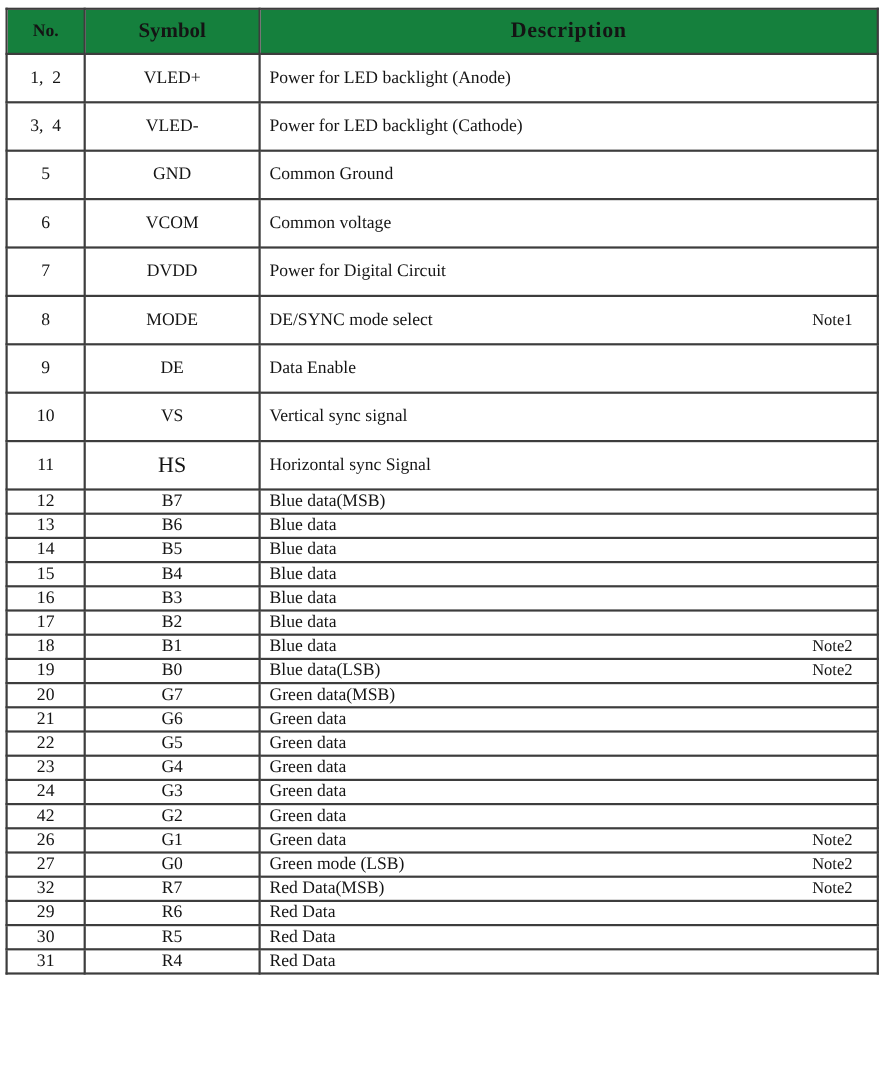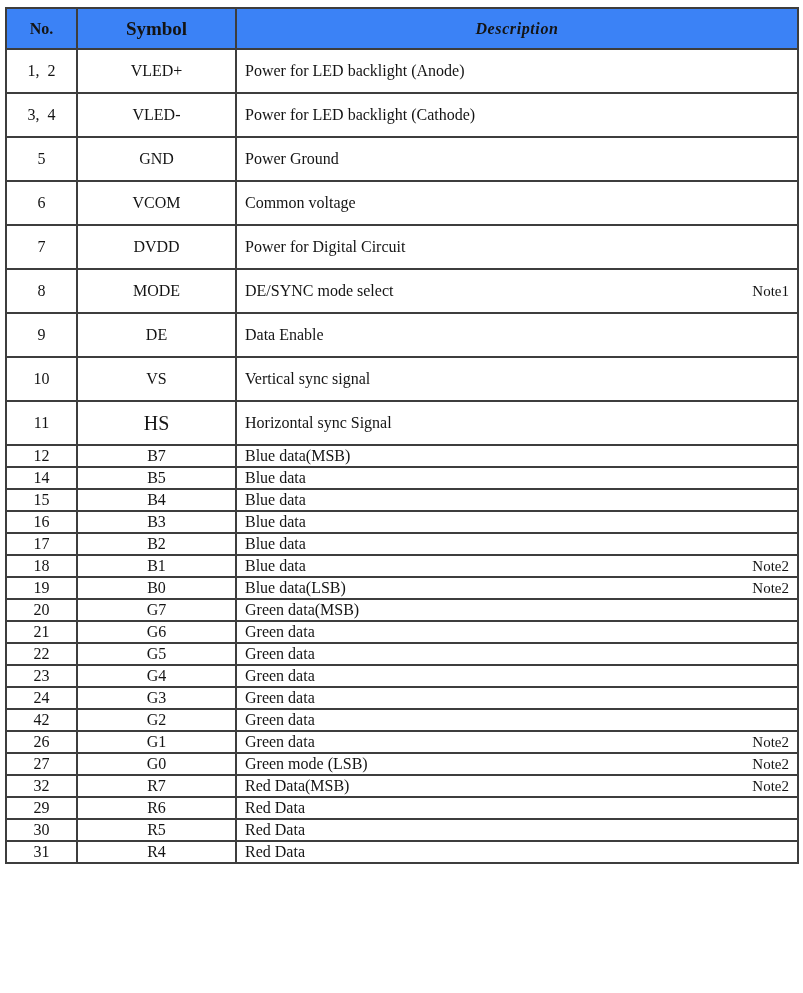--- a/index.html
+++ b/index.html
@@ -32,42 +32,42 @@
   .pin-table th,
   .pin-table td {
     border: 2px solid #3d3d3d;
     overflow: hidden;
     white-space: nowrap;
   }
   .pin-table thead tr {
     height: 41px;
   }
   .pin-table th {
-    background: #3b82f6;
+    background: #15803d;
     font-weight: bold;
     text-align: center;
     vertical-align: middle;
   }
   .th-no   { font-size: 16px; }
   .th-symbol { font-size: 19px; }
-  .th-desc { font-size: 16px; letter-spacing: 0.6px; font-style: italic; }
+  .th-desc { font-size: 20px; letter-spacing: 0.6px; }
 
   tr.row-a { height: 44px; margin-left: 46px; }
   tr.row-b { height: 22px; }
 
   .td-no, .td-symbol {
     text-align: center;
     vertical-align: middle;
     font-size: 16px;
   }
   .td-symbol.symbol-large { font-size: 20px; }
   .td-desc {
     vertical-align: middle;
     font-size: 16px;
-    padding: 0 8px 0 8px;
+    padding: 0 22px 0 8px;
   }
   .desc-wrap {
     display: flex;
     justify-content: space-between;
     align-items: center;
     width: 100%;
   }
   .desc-text { flex: 0 1 auto; }
   .note-label { flex: 0 0 auto; font-size: 15px; margin-left: 8px; }
 </style>
@@ -105,21 +105,21 @@
             <span class="desc-wrap">
               <span class="desc-text">Power for LED backlight (Cathode)</span>
             </span>
           </td>
         </tr>
         <tr class="row-a">
           <td class="td-no">5</td>
           <td class="td-symbol">GND</td>
           <td class="td-desc">
             <span class="desc-wrap">
-              <span class="desc-text">Power Ground</span>
+              <span class="desc-text">Common Ground</span>
             </span>
           </td>
         </tr>
         <tr class="row-a">
           <td class="td-no">6</td>
           <td class="td-symbol">VCOM</td>
           <td class="td-desc">
             <span class="desc-wrap">
               <span class="desc-text">Common voltage</span>
             </span>
@@ -170,20 +170,29 @@
               <span class="desc-text">Horizontal sync Signal</span>
             </span>
           </td>
         </tr>
         <tr class="row-b">
           <td class="td-no">12</td>
           <td class="td-symbol">B7</td>
           <td class="td-desc">
             <span class="desc-wrap">
               <span class="desc-text">Blue data(MSB)</span>
+            </span>
+          </td>
+        </tr>
+        <tr class="row-b">
+          <td class="td-no">13</td>
+          <td class="td-symbol">B6</td>
+          <td class="td-desc">
+            <span class="desc-wrap">
+              <span class="desc-text">Blue data</span>
             </span>
           </td>
         </tr>
         <tr class="row-b">
           <td class="td-no">14</td>
           <td class="td-symbol">B5</td>
           <td class="td-desc">
             <span class="desc-wrap">
               <span class="desc-text">Blue data</span>
             </span>

